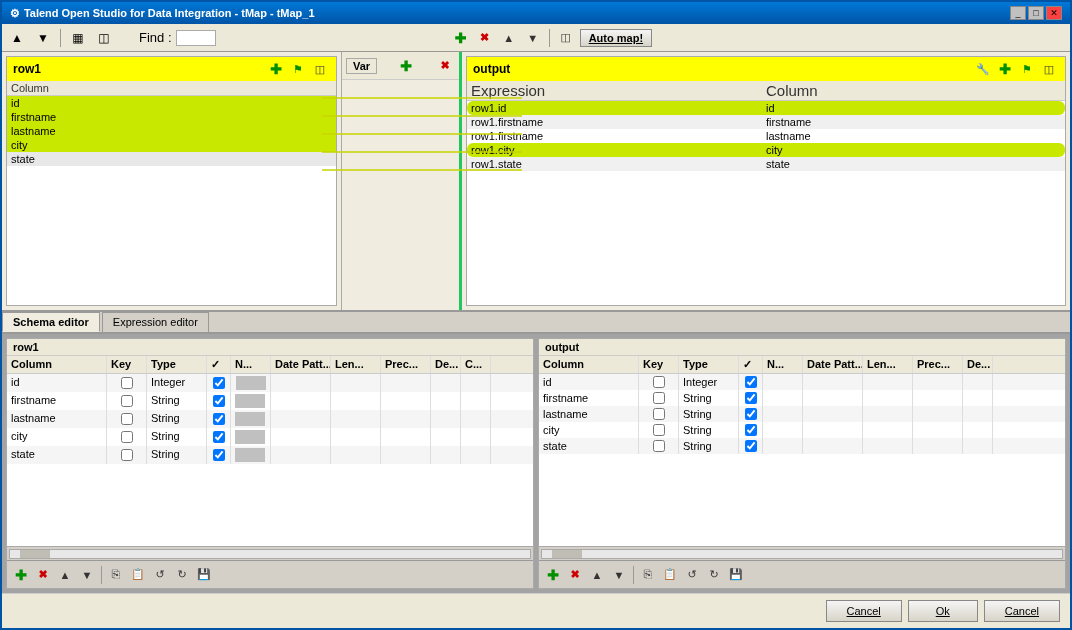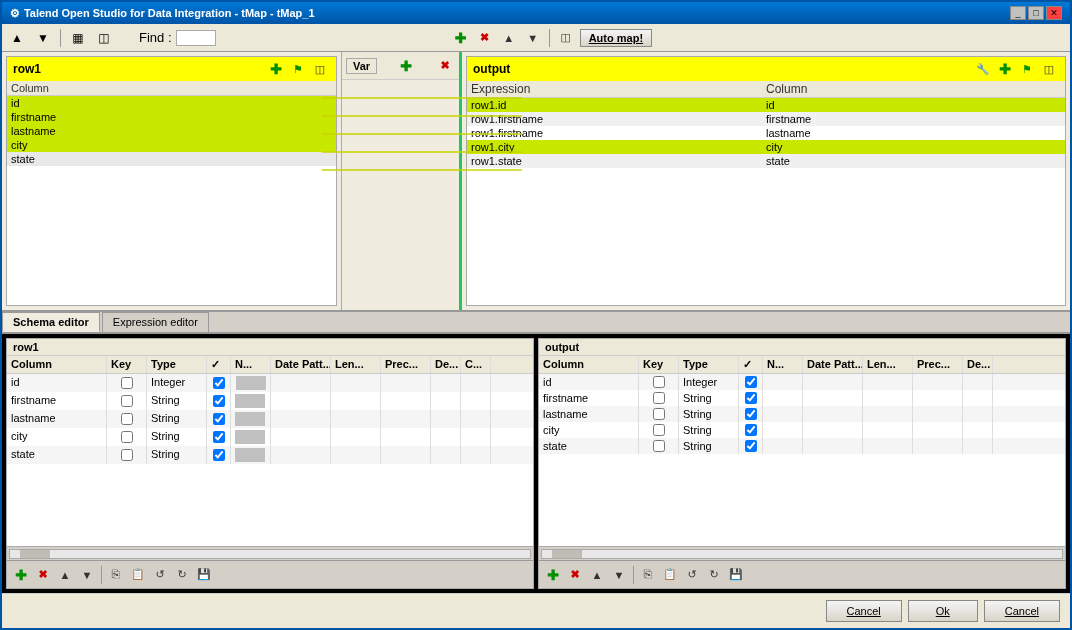--- a/index.html
+++ b/index.html
@@ -38,26 +38,26 @@
     .map-table { background: white; border: 1px solid #aaa; flex: 1; overflow: hidden; }
     .map-table-header { background: #ffff00; padding: 2px 6px; font-weight: bold; display: flex; align-items: center; justify-content: space-between; height: 24px; font-size: 12px; }
     .map-table-cols { background: #ece9d8; display: grid; padding: 1px 4px; font-size: 11px; color: #333; border-bottom: 1px solid #ccc; }
     .map-table-body { overflow: auto; }
     .map-row { padding: 1px 4px; font-size: 11px; }
     .map-row.highlighted { background: #c8e800; }
 
     
     .expr-table { background: white; border: 1px solid #aaa; flex: 1; overflow: hidden; }
     .expr-table-header { background: #ffff00; padding: 2px 6px; font-weight: bold; display: flex; align-items: center; justify-content: space-between; height: 24px; font-size: 12px; }
-    .expr-cols { background: #ece9d8; display: grid; grid-template-columns: 1fr 1fr; padding: 1px 4px; font-size: 12px; color: #333; border-bottom: 1px solid #ccc; }
+    .expr-cols { background: #ece9d8; display: grid; grid-template-columns: 1fr 1fr; padding: 1px 4px; font-size: 15px; color: #333; border-bottom: 1px solid #ccc; }
     .expr-row { display: grid; grid-template-columns: 1fr 1fr; padding: 1px 4px; font-size: 11px; }
-    .expr-row.highlighted { background: #c8e800; }
-
-    
-    .bottom-section { flex: 1; display: flex; flex-direction: column; background: #000000; }
+    .expr-row.highlighted { background: #c8e800; border-radius: 6px; }
+
+    
+    .bottom-section { flex: 1; display: flex; flex-direction: column; background: #a3a3a3; }
     .tabs-bar { display: flex; background: #d4d0c8; border-bottom: 2px solid #999; }
     .tab { padding: 3px 10px; font-size: 11px; cursor: pointer; border: 1px solid #999; border-bottom: none; background: #d4d0c8; margin-right: 2px; }
     .tab.active { background: #f0ece0; border-bottom: 1px solid #f0ece0; font-weight: bold; z-index: 1; }
 
     .schema-area { flex: 1; display: flex; gap: 0; padding: 4px; }
 
     .schema-left { flex: 1; display: flex; flex-direction: column; border: 1px solid #aaa; background: white; margin-right: 4px; }
     .schema-right { flex: 1; display: flex; flex-direction: column; border: 1px solid #aaa; background: white; }
 
     .schema-label { background: #ece9d8; padding: 2px 6px; font-size: 11px; border-bottom: 1px solid #ccc; font-weight: bold; }

